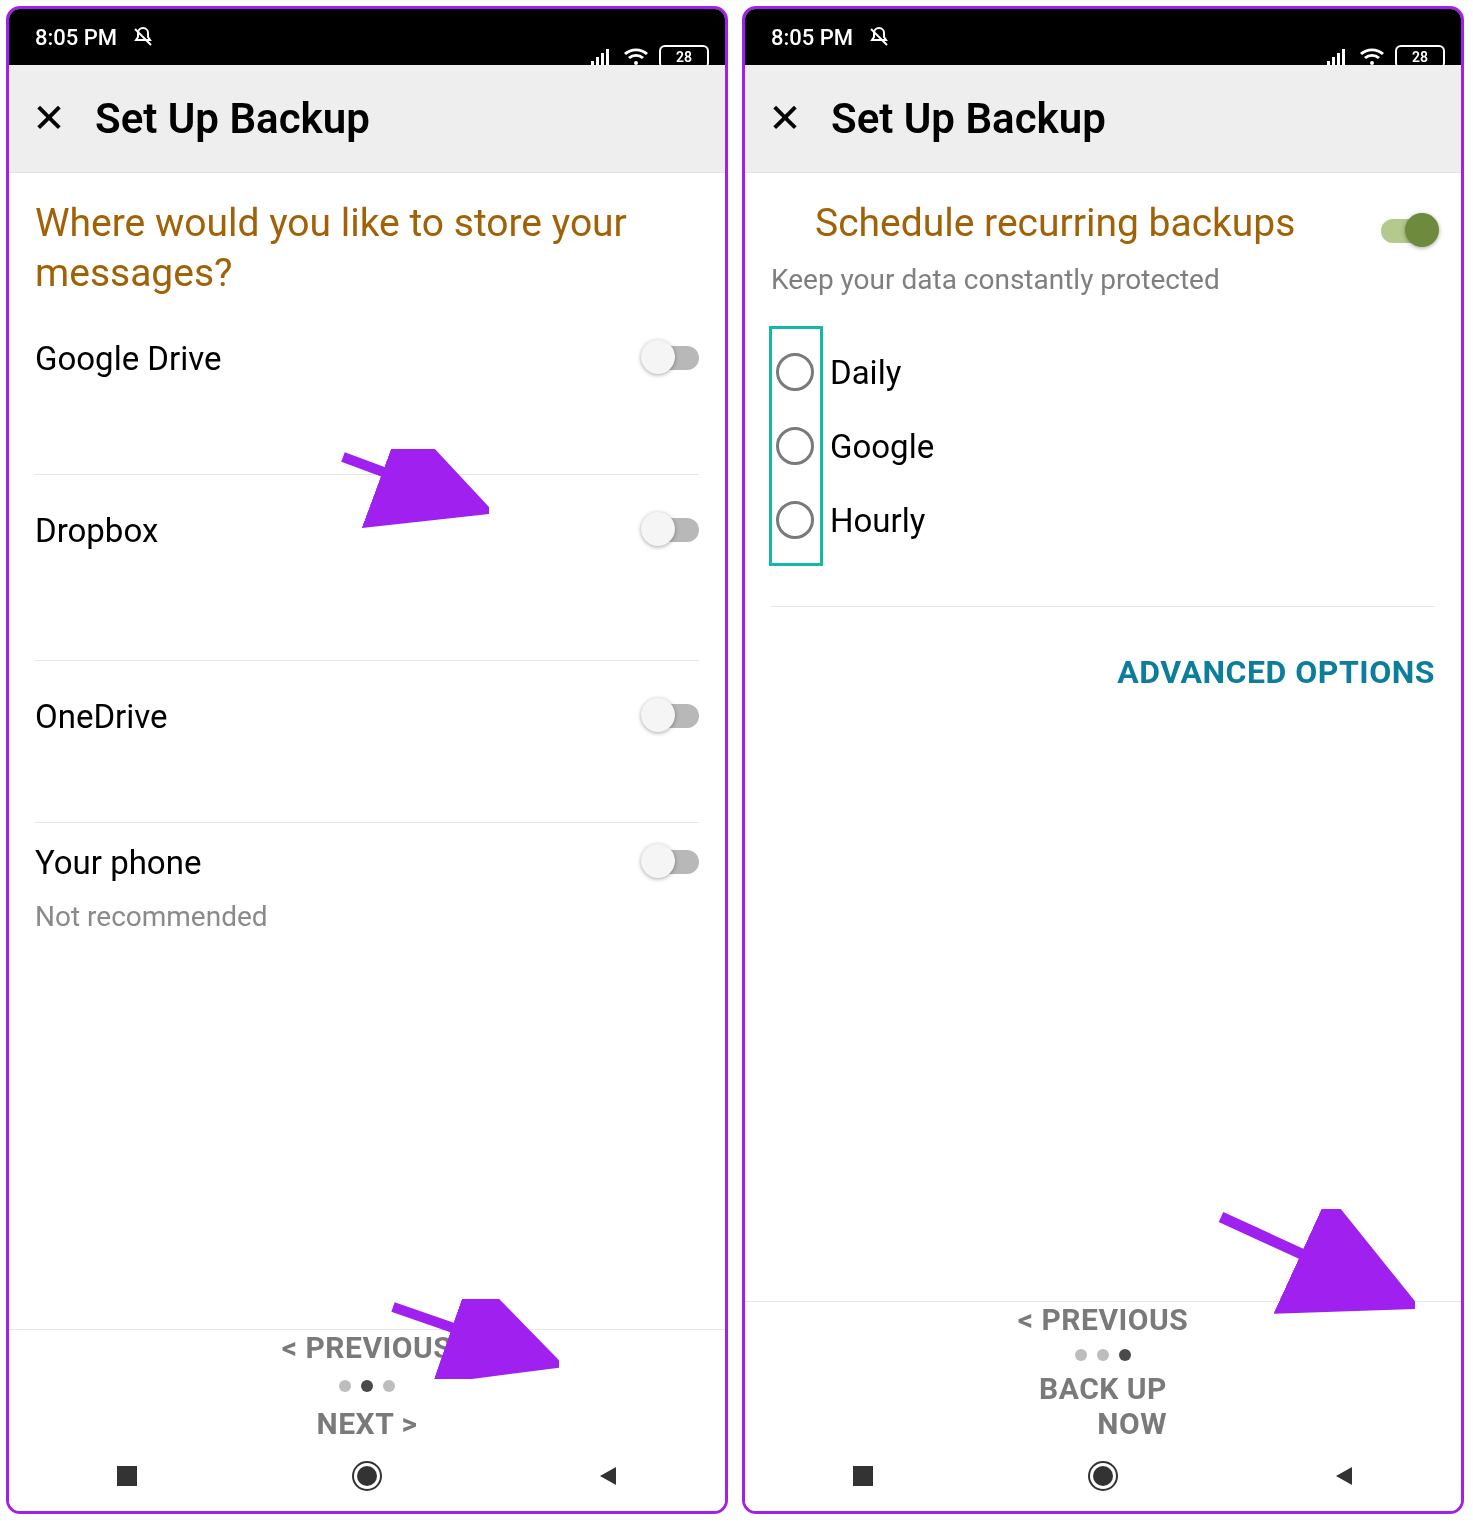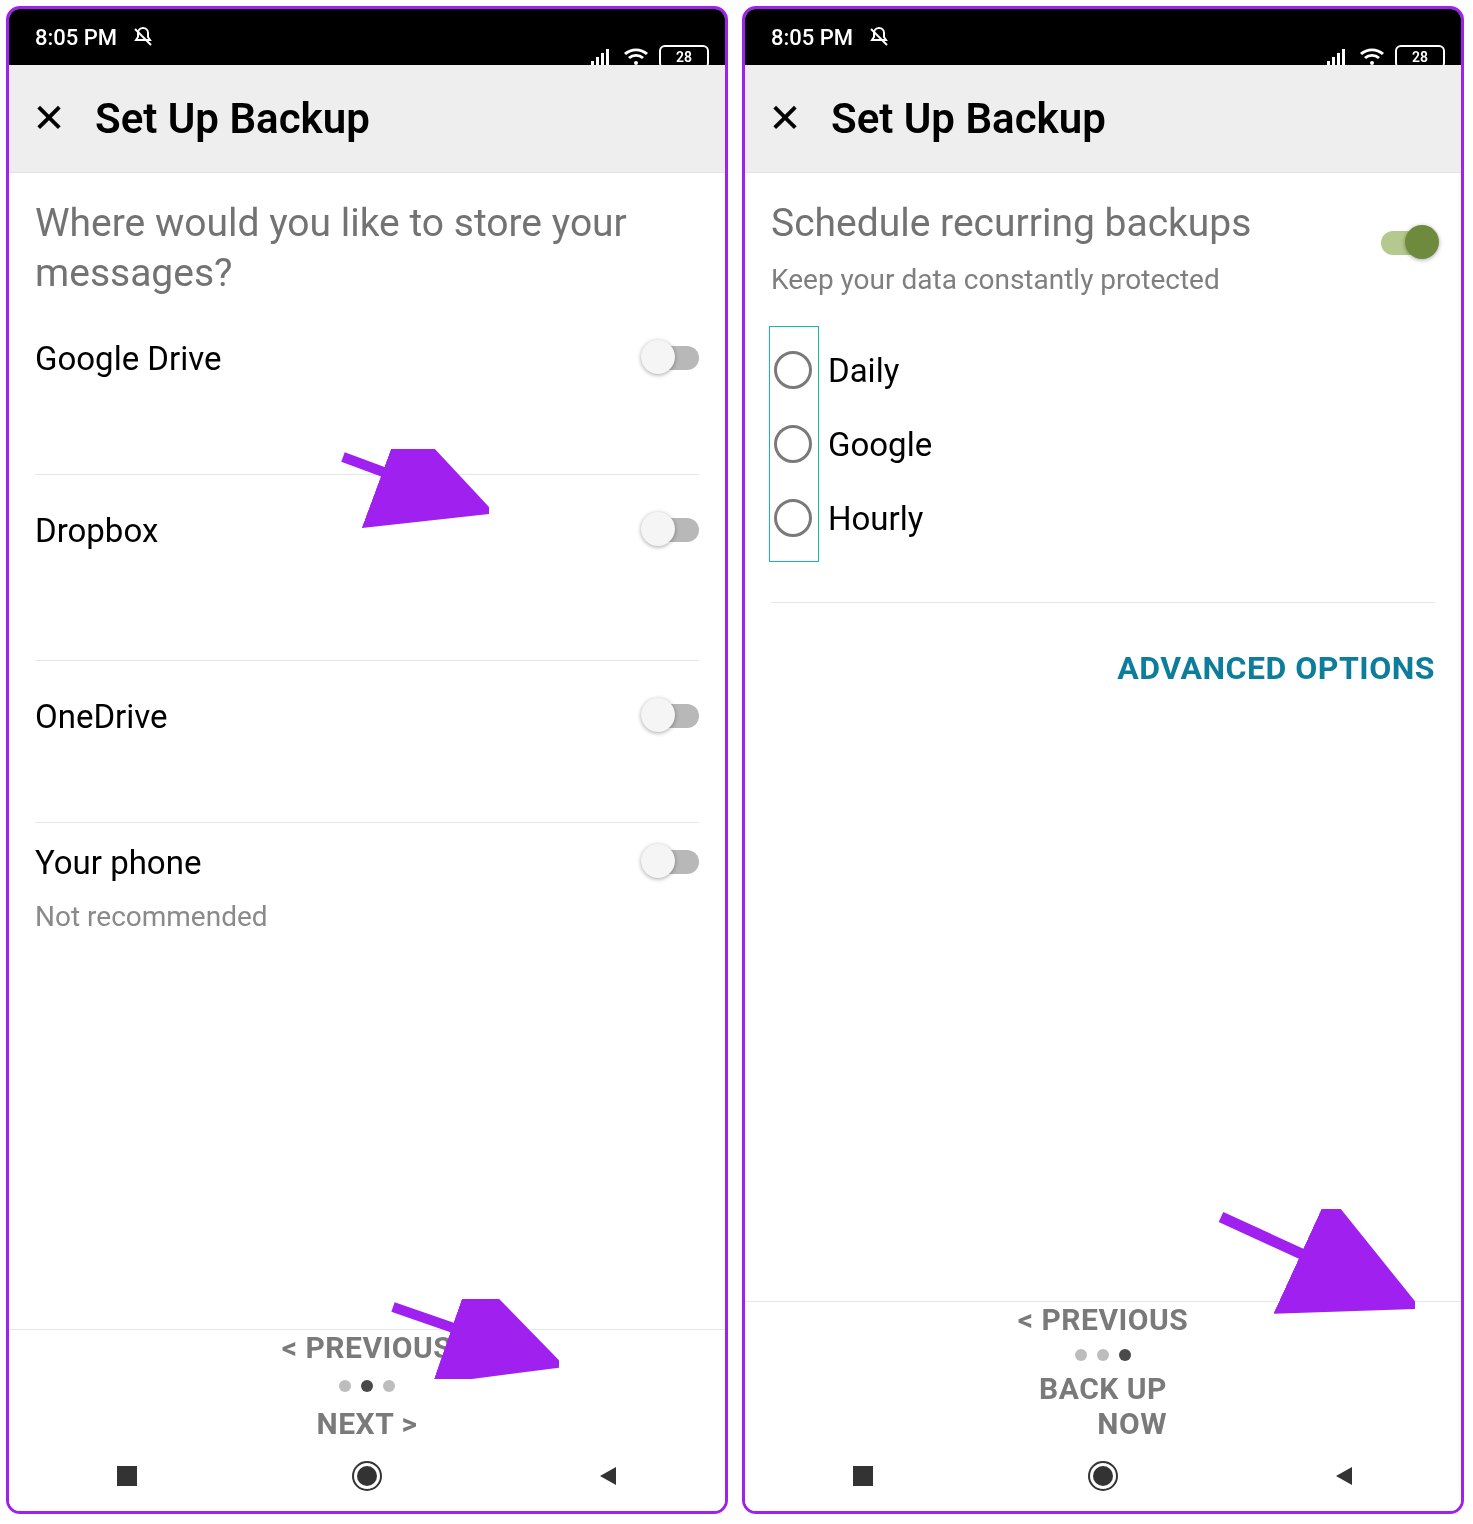--- a/index.html
+++ b/index.html
@@ -74,21 +74,21 @@
   }
   
   .content {
     flex: 1;
     padding: 26px 26px 0 26px;
     overflow: hidden;
   }
   .heading {
     font-size: 39px;
     font-weight: 400;
-    color: #737373;
+    color: #a16207;
     line-height: 1.28;
     margin-bottom: 40px;
   }
   .list-row {
     border-bottom: 1px solid #e6e6e6;
     padding: 20px 0 36px 0;
   }
   .list-row-head {
     display:flex;
     align-items:center;
@@ -161,31 +161,32 @@
     height: 70px;
     background:#fff;
     display:flex;
     align-items:center;
     justify-content:space-around;
   }
   
   .sched-head {
     display:flex;
     justify-content:space-between;
-    align-items:flex-end;
+    align-items:flex-start;
     gap: 3px;
+    margin-left: 44px;
   }
   .sched-sub {
     font-size: 28px;
     color: #7f7f7f;
     margin-top: 8px;
     margin-bottom: 30px;
   }
   .radio-group {
-    border: 1px solid #14b8a6;
+    border: 3px solid #14b8a6;
     display:inline-block;
     padding: 6px 2px 6px 0;
     margin-left: -2px;
   }
   .radio-row {
     display:flex;
     align-items:center;
     gap: 8px;
     padding: 18px 4px;
   }

